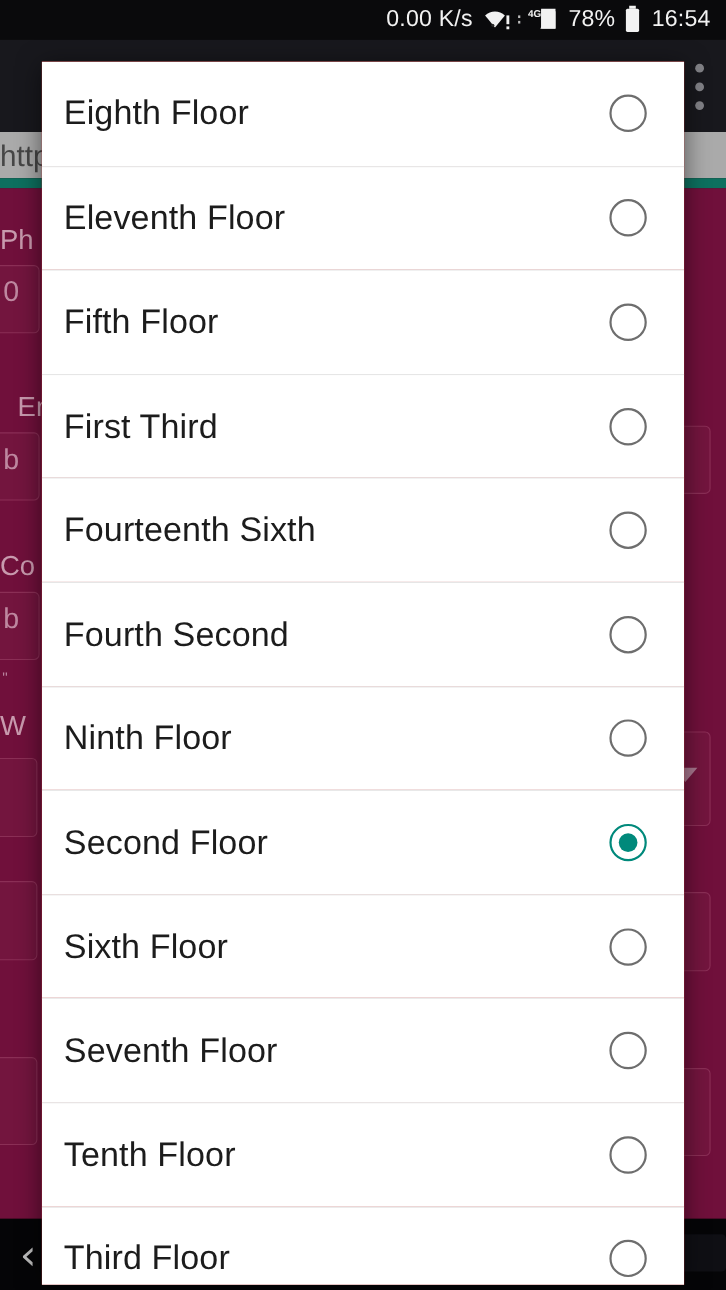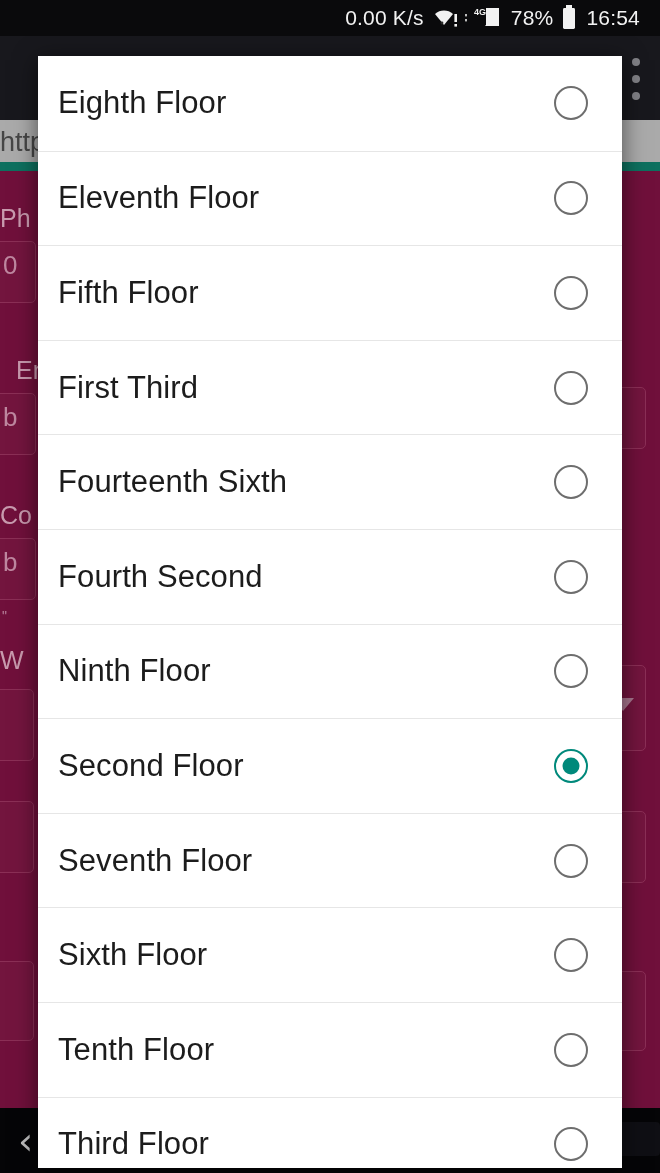--- a/index.html
+++ b/index.html
@@ -14,21 +14,21 @@
     width:660px; height:1173px;
     background:#0d0d0f;
     overflow:hidden;
   }
 
   
   #statusbar {
     position:absolute; left:0; top:0; width:660px; height:36px;
     background:#0a0a0c;
     display:flex; align-items:center; justify-content:flex-end;
-    padding-right:20px;
+    padding-right:14px;
     z-index:40;
   }
   .sb-text {
     color:#f2f2f2; font-size:21px; letter-spacing:0.2px;
     line-height:36px; white-space:nowrap;
   }
   .sb-gap { width:9px; }
   .sb-icon { display:inline-flex; align-items:center; justify-content:center; }
 
   
@@ -268,28 +268,28 @@
         </div>
         <div class="opt-row">
           <div class="opt-label">Ninth Floor</div>
           <span class="radio"></span>
         </div>
         <div class="opt-row">
           <div class="opt-label">Second Floor</div>
           <span class="radio checked"></span>
         </div>
         <div class="opt-row">
+          <div class="opt-label">Sixth Floor</div>
+          <span class="radio"></span>
+        </div>
+        <div class="opt-row">
           <div class="opt-label">Seventh Floor</div>
           <span class="radio"></span>
         </div>
         <div class="opt-row">
-          <div class="opt-label">Sixth Floor</div>
-          <span class="radio"></span>
-        </div>
-        <div class="opt-row">
           <div class="opt-label">Tenth Floor</div>
           <span class="radio"></span>
         </div>
         <div class="opt-row">
           <div class="opt-label">Third Floor</div>
           <span class="radio"></span>
         </div>
       </div>
   </div>
 

